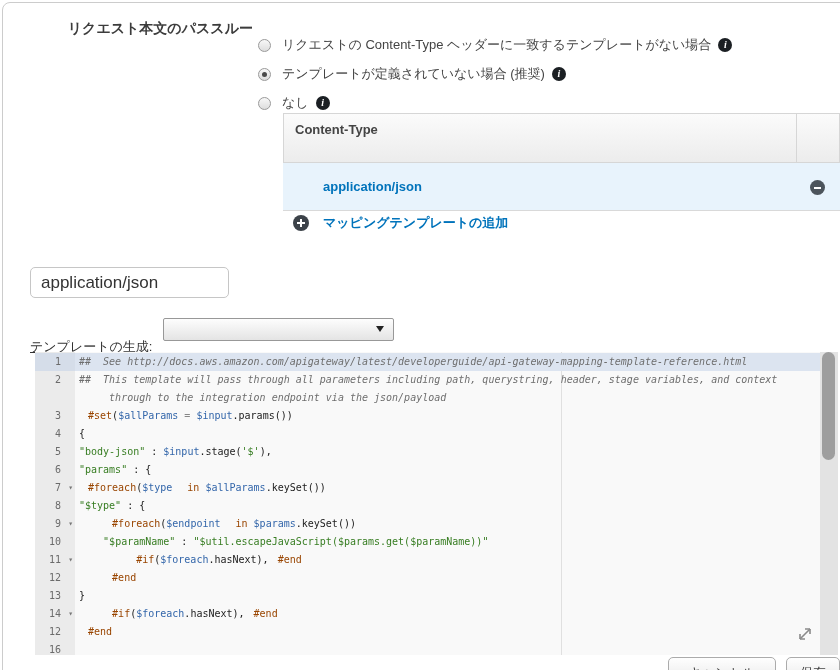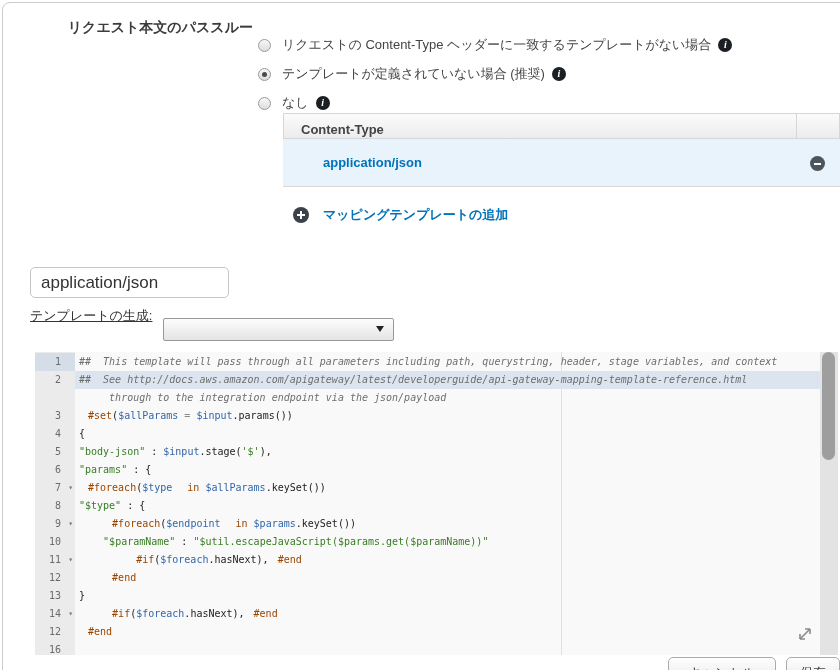--- a/index.html
+++ b/index.html
@@ -8,73 +8,73 @@
     position:relative; width:840px; height:670px; overflow:hidden;
     background:#fff; font-family:"Liberation Sans", sans-serif; color:#444;
   }
   .panel-border {
     position:absolute; left:2px; top:2px; width:846px; height:700px;
     border:1px solid #ccc; border-radius:8px 0 0 0;
   }
   
   .pt-label {
     position:absolute; left:0; top:20px; width:253px; text-align:right;
-    font-size:14px; font-weight:bold; color:#3c3c3c; line-height:16px;font-family:Liberation Serif, serif;
+    font-size:14px; font-weight:bold; color:#3c3c3c; line-height:16px;
   }
   .pt-options { position:absolute; left:258px; top:13px;margin-top:24px; }
   .radio-row { display:flex; align-items:center; height:16px; margin-bottom:13px; cursor:default; }
   .radio {
     width:13px; height:13px; border-radius:50%; border:1px solid #9a9a9a;
     background:linear-gradient(#f8f8f8,#ddd); margin-right:11px; position:relative; flex:none;
   }
   .radio.sel::after {
     content:""; position:absolute; left:3px; top:3px; width:5px; height:5px;
     border-radius:50%; background:#4a4a4a;
   }
   .radio-label { font-size:13px; color:#444; white-space:nowrap; }
   .info-icon {
     width:14px; height:14px; border-radius:50%; background:#1b1f23; color:#fff;
     font:bold italic 10px/14px "Liberation Serif", serif; text-align:center;
     margin-left:7px; flex:none;
   }
   
   .tbl { position:absolute; left:283px; top:113px; width:557px; }
   .tbl-header {
-    height:26px; background:linear-gradient(#fbfbfb,#ececec);
+    height:50px; background:linear-gradient(#fbfbfb,#ececec);
     border:1px solid #d6d6d6; position:relative;
-    font-size:13px; font-weight:bold; color:#444; line-height:32px; padding-left:17px;
+    font-size:13px; font-weight:bold; color:#444; line-height:32px; padding-left:11px;
   }
   .tbl-header .col-div { position:absolute; left:512px; top:0; bottom:0; border-left:1px solid #d6d6d6; }
   .tbl-row {
     height:48px; background:#e8f3fc; border-bottom:1px solid #d9d9d9;
     position:relative; display:flex; align-items:center;
   }
   .tbl-row .ct-link { font-size:13px; font-weight:bold; color:#0073bb; margin-left:40px; text-decoration:none; cursor:pointer; }
   .minus-icon {
     position:absolute; left:527px; top:17px; width:15px; height:15px; border-radius:50%;
     background:#4c545c; cursor:pointer;
   }
   .minus-icon::after {
     content:""; position:absolute; left:4px; top:6.5px; width:7px; height:2px; background:#fff;
   }
-  .add-row { position:absolute; left:293px; top:206px; display:flex; align-items:center; }
+  .add-row { position:absolute; left:293px; top:214px; display:flex; align-items:center; }
   .plus-icon {
     width:16px; height:16px; border-radius:50%; background:#3c4249; position:relative; flex:none; cursor:pointer;
   }
   .plus-icon::before { content:""; position:absolute; left:4px; top:7px; width:8px; height:2px; background:#fff; }
   .plus-icon::after  { content:""; position:absolute; left:7px; top:4px; width:2px; height:8px; background:#fff; }
   .add-link { font-size:13px; font-weight:bold; color:#0073bb; margin-left:14px; text-decoration:none; cursor:pointer; }
   
   .ct-input {
     position:absolute; left:30px; top:267px; width:199px; height:31px;
     border:1px solid #c6c6c6; border-radius:5px; padding:0 10px;
     font-family:"Liberation Sans", sans-serif; font-size:17px; color:#333; background:#fff;
   }
   
-  .gen-label { position:absolute; left:30px; top:307px; font-size:13px; color:#333;text-decoration:underline; }
+  .gen-label { position:absolute; left:30px; top:338px; font-size:13px; color:#333;text-decoration:underline; }
   .gen-select {
     position:absolute; left:163px; top:318px; width:231px; height:23px;
     background:linear-gradient(#fdfdfd,#e4e4e4); border:1px solid #989898; border-radius:2px;
     cursor:pointer;
   }
   .gen-select .arrow {
     position:absolute; right:9px; top:7px; width:0; height:0;
     border-left:4.5px solid transparent; border-right:4.5px solid transparent;
     border-top:6px solid #222;
   }
@@ -187,22 +187,22 @@
         <div class="gutter-cell">11<span class="fold">▾</span></div>
         <div class="gutter-cell">12</div>
         <div class="gutter-cell">13</div>
         <div class="gutter-cell">14<span class="fold">▾</span></div>
         <div class="gutter-cell">12</div>
         <div class="gutter-cell">16</div>
       </div>
     <div class="code-area">
       <div class="print-margin"></div>
       <div>
+          <div class="code-line active"><span class="tk-c">##  See http://docs.aws.amazon.com/apigateway/latest/developerguide/api-gateway-mapping-template-reference.html</span></div>
           <div class="code-line"><span class="tk-c">##  This template will pass through all parameters including path, querystring, header, stage variables, and context</span></div>
-          <div class="code-line active"><span class="tk-c">##  See http://docs.aws.amazon.com/apigateway/latest/developerguide/api-gateway-mapping-template-reference.html</span></div>
           <div class="code-line"><span class="tk-c">     through to the integration endpoint via the json/payload</span></div>
           <div class="code-line"><span class="tk-k">#set</span><span class="tk-p">(</span><span class="tk-v">$allParams</span><span class="tk-o"> = </span><span class="tk-v">$input</span><span class="tk-p">.params())</span></div>
           <div class="code-line"><span class="tk-p">{</span></div>
           <div class="code-line"><span class="tk-s">"body-json"</span><span class="tk-p"> : </span><span class="tk-v">$input</span><span class="tk-p">.stage(</span><span class="tk-s">'$'</span><span class="tk-p">),</span></div>
           <div class="code-line"><span class="tk-s">"params"</span><span class="tk-p"> : {</span></div>
           <div class="code-line"><span class="tk-k">#foreach</span><span class="tk-p">(</span><span class="tk-v">$type</span><span class="tk-p"> </span><span class="tk-k">in</span><span class="tk-p"> </span><span class="tk-v">$allParams</span><span class="tk-p">.keySet())</span></div>
           <div class="code-line"><span class="tk-s">"$type"</span><span class="tk-p"> : {</span></div>
           <div class="code-line"><span class="tk-p">    </span><span class="tk-k">#foreach</span><span class="tk-p">(</span><span class="tk-v">$endpoint</span><span class="tk-p"> </span><span class="tk-k">in</span><span class="tk-p"> </span><span class="tk-v">$params</span><span class="tk-p">.keySet())</span></div>
           <div class="code-line"><span class="tk-p">    </span><span class="tk-s">"$paramName"</span><span class="tk-p"> : </span><span class="tk-s">"$util.escapeJavaScript($params.get($paramName))"</span></div>
           <div class="code-line"><span class="tk-p">        </span><span class="tk-k">#if</span><span class="tk-p">(</span><span class="tk-v">$foreach</span><span class="tk-p">.hasNext),</span><span class="tk-k">#end</span></div>

